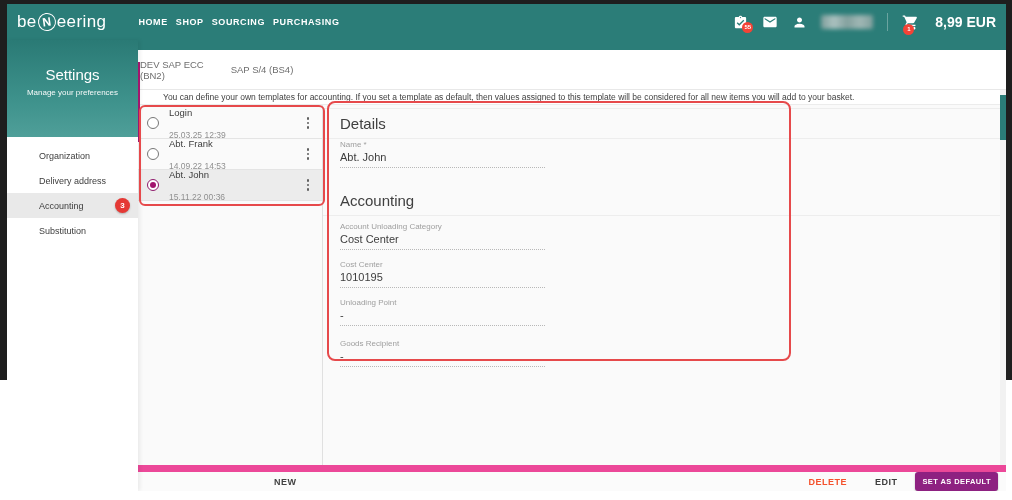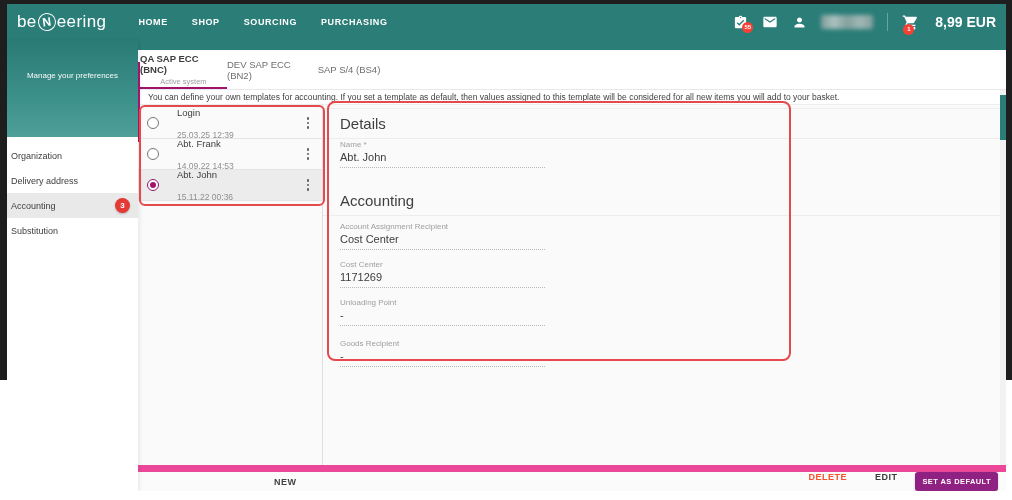--- a/index.html
+++ b/index.html
@@ -6,63 +6,63 @@
   html,body { width:1012px; height:500px; }
   body { font-family:"Liberation Sans", sans-serif; background:#fff; }
 
   .frame { position:relative; width:1012px; height:380px; background:#1e1e1e; }
   .app { position:absolute; left:7px; top:4px; width:999px; height:487px; background:#fff; overflow:hidden; }
 
   
   .navbar { position:absolute; left:0; top:0; width:999px; height:36px; background:#2b7d78; display:flex; align-items:center; }
   .logo { display:flex; align-items:center; color:#fff; font-size:17px; letter-spacing:.4px; margin-left:10px; font-weight:400; }
   .logo-n { display:inline-flex; align-items:center; justify-content:center; width:18px; height:18px; border:1.6px solid #fff; border-radius:50%; font-size:12px; font-weight:700; margin:0 1px; transform:rotate(-8deg); }
-  .nav-menu { display:flex; margin-left:32px; gap:24px; }
+  .nav-menu { display:flex; margin-left:32px; gap:8px; }
   .nav-item { color:#fff; font-size:9px; font-weight:700; letter-spacing:.6px; cursor:pointer; }
   .nav-right { position:absolute; right:10px; top:0; height:36px; display:flex; align-items:center; gap:14px; }
   .icon-wrap { position:relative; display:inline-flex; align-items:center; }
   .icon-wrap svg { display:block; }
   .nav-badge { position:absolute; min-width:11px; height:11px; padding:0 2px; background:#f44336; border-radius:6px; color:#fff; font-size:6px; font-weight:700; display:flex; align-items:center; justify-content:center; }
   .badge-approvals { right:-5px; bottom:-3px; }
   .badge-cart { left:1px; bottom:-4px; }
   .user-blur { width:52px; height:14px; border-radius:2px; background:linear-gradient(90deg,#8fa5a3,#c2cecd,#93a7a5,#b5c2c0,#8fa5a3); filter:blur(2.2px); opacity:.85; }
   .nav-divider { width:1px; height:18px; background:rgba(255,255,255,.3); }
   .cart-total { color:#fff; font-size:14px; font-weight:700; margin-left:2px; }
 
   
   .sidebar { position:absolute; left:0; top:36px; width:131px; height:451px; background:#fff; box-shadow:2px 0 4px rgba(0,0,0,.07); z-index:3; }
   .sidebar-header { height:97px; background:linear-gradient(180deg,#2a7a75 0%, #3d918b 60%, #4f9f99 100%); color:#fff; text-align:center; padding-top:26px; }
   .sidebar-title { font-size:15px; font-weight:400; }
   .sidebar-subtitle { font-size:8px; margin-top:5px; opacity:.95; }
   .sidebar-accent { position:absolute; right:-2px; top:22px; width:2px; height:80px; background:#a3156d; }
   .side-nav { margin-top:6px; }
-  .side-item { position:relative; height:25px; display:flex; align-items:center; padding-left:4px; font-size:9px; color:#3d3d3d; cursor:pointer; }
+  .side-item { position:relative; height:25px; display:flex; align-items:center; padding-left:32px; font-size:9px; color:#3d3d3d; cursor:pointer; }
   .side-item.active { background:#e9e9e9; }
   .side-badge { position:absolute; right:8px; top:5px; width:15px; height:15px; border-radius:50%; background:#e53935; color:#fff; font-size:8px; font-weight:700; display:flex; align-items:center; justify-content:center; box-shadow:0 1px 2px rgba(0,0,0,.25); }
 
   
   .main { position:absolute; left:131px; top:36px; width:868px; height:451px; background:#fafafa; }
   .teal-strip { position:absolute; left:0; top:0; right:0; height:10px; background:#2b7d78; }
   .tabbar { position:absolute; left:0; top:10px; right:0; height:40px; background:#fff; border-bottom:1px solid #e8e8e8; display:flex; padding-left:2px; }
   .tab { position:relative; display:flex; flex-direction:column; align-items:center; justify-content:center; cursor:pointer; }
   .tab1 { width:87px; }
   .tab2 { width:78px; }
   .tab3 { width:68px; margin-left:10px; }
   .tab-label { font-size:9.5px; color:#6e6e6e; }
   .tab.active .tab-label { color:#3c3c3c; font-weight:700; }
   .tab-sublabel { font-size:7.5px; color:#9e9e9e; margin-top:2px; }
   .tab-underline { position:absolute; left:0; bottom:0; width:100%; height:2px; background:#a1126b; }
   .descbar { position:absolute; left:0; top:50px; right:0; height:15px; background:#fff; border-bottom:1px solid #ececec; display:flex; align-items:center; }
-  .desc-text { font-size:8.5px; color:#3f3f3f; padding-left:10px; }
+  .desc-text { font-size:8.5px; color:#3f3f3f; padding-left:25px; }
 
   .faint-line { position:absolute; left:184px; right:6px; height:1px; background:#ededed; }
 
   
   .list-col { position:absolute; left:0; top:68px; width:184px; }
-  .tpl-row { position:relative; height:31px; display:flex; align-items:center; border-bottom:1px solid #e4e4e4; cursor:pointer; background:#fafafa;gap:8px; }
+  .tpl-row { position:relative; height:31px; display:flex; align-items:center; border-bottom:1px solid #e4e4e4; cursor:pointer; background:#fafafa; }
   .tpl-row.selected { background:#ececec; }
   .radio { width:12px; height:12px; border:1.5px solid #777; border-radius:50%; margin-left:9px; flex:none; position:relative; background:#fff; }
   .radio.checked { border-color:#8e1a6b; }
   .radio.checked::after { content:""; position:absolute; left:2px; top:2px; width:6px; height:6px; border-radius:50%; background:#a2146e; }
   .tpl-text { margin-left:10px; }
   .tpl-name { font-size:9.5px; color:#3d3d3d; }
   .tpl-time { font-size:8.5px; color:#8f8f8f; margin-top:12px; }
   .kebab { position:absolute; right:10px; top:8px; display:flex; flex-direction:column; gap:2px; align-items:center; cursor:pointer; padding:1px 3px; }
   .kebab i { width:2.5px; height:2.5px; border-radius:50%; background:#5f5f5f; }
 
@@ -83,21 +83,21 @@
   .d-value { font-size:11px; color:#3d3d3d; line-height:13px; width:205px; border-bottom:1px dotted #b8b8b8; padding-bottom:3px; margin-top:2px; }
   .detail-field { margin-top:10px; }
 
   
   .scroll-track { position:absolute; right:0; top:50px; bottom:26px; width:6px; background:#f2f2f2; }
   .scroll-thumb { position:absolute; top:5px; left:0; width:6px; height:45px; background:#2b7d78; cursor:grab; }
 
   
   .bottombar { position:absolute; left:0; right:0; bottom:0; height:26px; background:#fbfbfb; border-top:7px solid #ec4899; }
   .btn-new { position:absolute; left:128px; top:0; height:100%; display:flex; align-items:center; padding:0 8px; font-size:9px; font-weight:700; letter-spacing:.5px; color:#424242; background:none; border:none; cursor:pointer; font-family:inherit; }
-  .bar-right { position:absolute; right:8px; top:0; height:100%; display:flex; align-items:flex-start; }
+  .bar-right { position:absolute; right:8px; top:0; height:100%; display:flex; align-items:center; }
   .btn-text { background:none; border:none; font-family:inherit; font-size:9px; font-weight:700; letter-spacing:.5px; cursor:pointer; }
   .btn-delete { color:#f4512c; margin-right:28px; }
   .btn-edit { color:#3d3d3d; margin-right:18px; }
   .btn-primary { background:#8e2181; color:#fff; border:none; border-radius:3px; height:19px; padding:0 7px; font-size:7.5px; font-weight:700; letter-spacing:.4px; font-family:inherit; cursor:pointer; box-shadow:0 1px 2px rgba(0,0,0,.25); }
 </style>
 </head>
 <body>
 
 <div class="frame">
   <div class="app">
@@ -138,20 +138,21 @@
               <path d="M7 18c-1.1 0-1.99.9-1.99 2S5.9 22 7 22s2-.9 2-2-.9-2-2-2zM1 2v2h2l3.6 7.59-1.35 2.45c-.16.28-.25.61-.25.96 0 1.1.9 2 2 2h12v-2H7.42c-.14 0-.25-.11-.25-.25l.03-.12.9-1.63h7.45c.75 0 1.41-.41 1.75-1.03l3.58-6.49c.08-.14.12-.31.12-.48 0-.55-.45-1-1-1H5.21l-.94-2H1zm16 16c-1.1 0-1.99.9-1.99 2s.89 2 1.99 2 2-.9 2-2-.9-2-2-2z"></path>
             </svg>
           <span class="nav-badge badge-cart">1</span>
         </span>
         <span class="cart-total">8,99 EUR</span>
       </div>
     </div>
 
     <div class="sidebar">
       <div class="sidebar-header">
+        <div class="sidebar-title">Settings</div>
         <div class="sidebar-subtitle">Manage your preferences</div>
       </div>
       <div class="sidebar-accent"></div>
       <div class="side-nav">
         <div class="side-item">
           <span>Organization</span>
         </div>
         <div class="side-item">
           <span>Delivery address</span>
         </div>
@@ -162,25 +163,20 @@
         <div class="side-item">
           <span>Substitution</span>
         </div>
       </div>
     </div>
 
     <div class="main">
       <div class="teal-strip"></div>
 
       <div class="tabbar">
-        <div class="tab tab1 active">
-          <div class="tab-label">QA SAP ECC (BNC)</div>
-          <div class="tab-sublabel">Active system</div>
-          <div class="tab-underline"></div>
-        </div>
         <div class="tab tab2">
           <div class="tab-label">DEV SAP ECC (BN2)</div>
         </div>
         <div class="tab tab3">
           <div class="tab-label">SAP S/4 (BS4)</div>
         </div>
       </div>
 
       <div class="descbar">
         <span class="desc-text">You can define your own templates for accounting. If you set a template as default, then values assigned to this template will be considered for all new items you will add to your basket.</span>
@@ -232,26 +228,26 @@
       <div class="vdivider"></div>
 
       <div class="details">
         <div class="d-heading h-details">Details</div>
         <div class="d-label name-label">Name *</div>
         <div class="d-value">Abt. John</div>
 
         <div class="d-heading h-accounting">Accounting</div>
 
         <div class="detail-field" style="margin-top:13px">
-          <div class="d-label">Account Assignment Recipient</div>
+          <div class="d-label">Account Unloading Category</div>
           <div class="d-value">Cost Center</div>
         </div>
         <div class="detail-field">
           <div class="d-label">Cost Center</div>
-          <div class="d-value">1171269</div>
+          <div class="d-value">1010195</div>
         </div>
         <div class="detail-field">
           <div class="d-label">Unloading Point</div>
           <div class="d-value">-</div>
         </div>
         <div class="detail-field" style="margin-top:13px">
           <div class="d-label">Goods Recipient</div>
           <div class="d-value">-</div>
         </div>
       </div>

